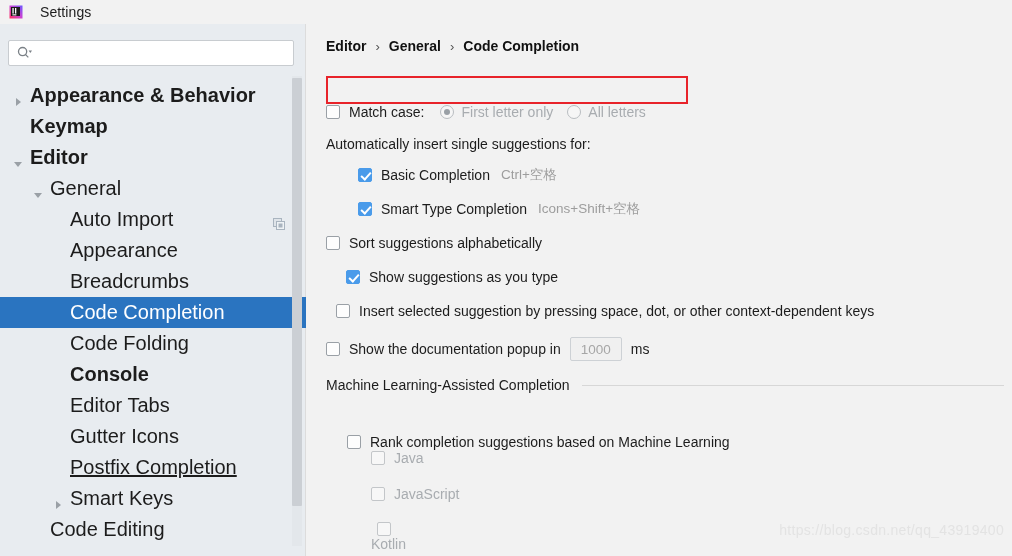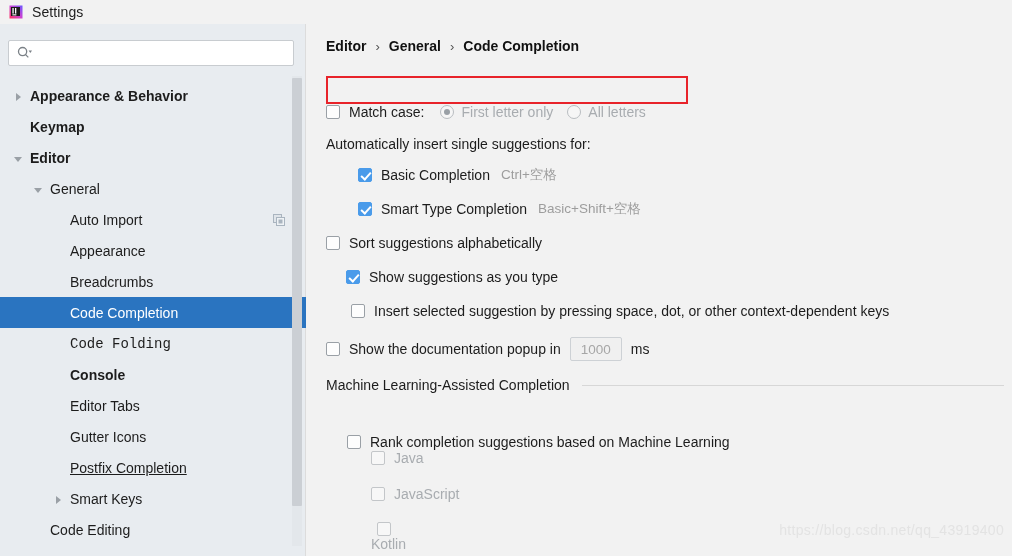--- a/index.html
+++ b/index.html
@@ -11,21 +11,21 @@
     font-family: "Liberation Sans", sans-serif;
     -webkit-font-smoothing: antialiased;
   }
 
   #app { position: relative; width: 1012px; height: 556px; }
 
   
   #titlebar {
     position: absolute; left: 0; top: 0; width: 844px; height: 24px;
     background: #f2f2f2;
-    display: flex; align-items: center; gap: 8px;
+    display: flex; align-items: center; gap: 16px;
     padding-left: 8px;
   }
   #titlebar .app-icon { width: 16px; height: 16px; position: relative; flex: 0 0 auto; }
   #titlebar .title-text {
     font-size: 14px; color: #1c1c1c; letter-spacing: .1px;
   }
 
   
   #sidebar {
     position: absolute; left: 0; top: 24px; width: 306px; height: 532px;
@@ -52,21 +52,21 @@
 
   #tree {
     position: absolute; left: 0; top: 56px; width: 306px; height: 476px;
     overflow: hidden;
   }
   .tree-row {
     position: relative;
     height: 31px;
     display: flex; align-items: center;
     color: #1c1c1c;
-    font-size: 14px;
+    font-size: 20px;
     white-space: nowrap;
   }
   .tree-row .twisty {
     width: 12px; height: 12px; flex: 0 0 auto; margin-right: 6px;
   }
   .tree-row .twisty.none { visibility: hidden; }
   .tree-row .lbl { flex: 0 0 auto; }
   .tree-row.bold .lbl { font-weight: bold; }
   .tree-row.selected { background: #2a74c0; }
   .tree-row.selected .lbl { color: #ffffff; }
@@ -247,21 +247,21 @@
           <span class="lbl">Appearance</span>
         </div>
         <div class="tree-row" style="padding-left: 52px;">
           <span class="twisty none"></span>
           <span class="lbl">Breadcrumbs</span>
         </div>
         <div class="tree-row selected" style="padding-left: 52px;">
           <span class="twisty none"></span>
           <span class="lbl">Code Completion</span>
         </div>
-        <div class="tree-row" style="padding-left: 52px; font-family: Liberation Mono, monospace;">
+        <div class="tree-row" style="padding-left: 52px;">
           <span class="twisty none"></span>
           <span class="lbl">Code Folding</span>
         </div>
         <div class="tree-row" style="padding-left: 52px; font-weight: bold;">
           <span class="twisty none"></span>
           <span class="lbl">Console</span>
         </div>
         <div class="tree-row" style="padding-left: 52px;">
           <span class="twisty none"></span>
           <span class="lbl">Editor Tabs</span>
@@ -317,34 +317,34 @@
 
     <div class="content-row" style="top:142px; left:51px;">
       <span class="cb checked"></span>
       <span class="lbl-txt">Basic Completion</span>
       <span class="shortcut">Ctrl+空格</span>
     </div>
 
     <div class="content-row" style="top:176px; left:51px;">
       <span class="cb checked"></span>
       <span class="lbl-txt">Smart Type Completion</span>
-      <span class="shortcut">Basic+Shift+空格</span>
+      <span class="shortcut">Icons+Shift+空格</span>
     </div>
 
     <div class="content-row" style="top:211px;">
       <span class="cb"></span>
       <span class="lbl-txt">Sort suggestions alphabetically</span>
     </div>
 
     <div class="content-row" style="top:245px;padding-left:20px;">
       <span class="cb checked"></span>
       <span class="lbl-txt">Show suggestions as you type</span>
     </div>
 
-    <div class="content-row" style="top:279px; left:44px;">
+    <div class="content-row" style="top:279px; left:29px;">
       <span class="cb"></span>
       <span class="lbl-txt">Insert selected suggestion by pressing space, dot, or other context-dependent keys</span>
     </div>
 
     <div class="content-row" style="top:313px;">
       <span class="cb"></span>
       <span class="lbl-txt">Show the documentation popup in</span>
       <span class="numfield">1000</span>
       <span class="lbl-txt">ms</span>
     </div>

